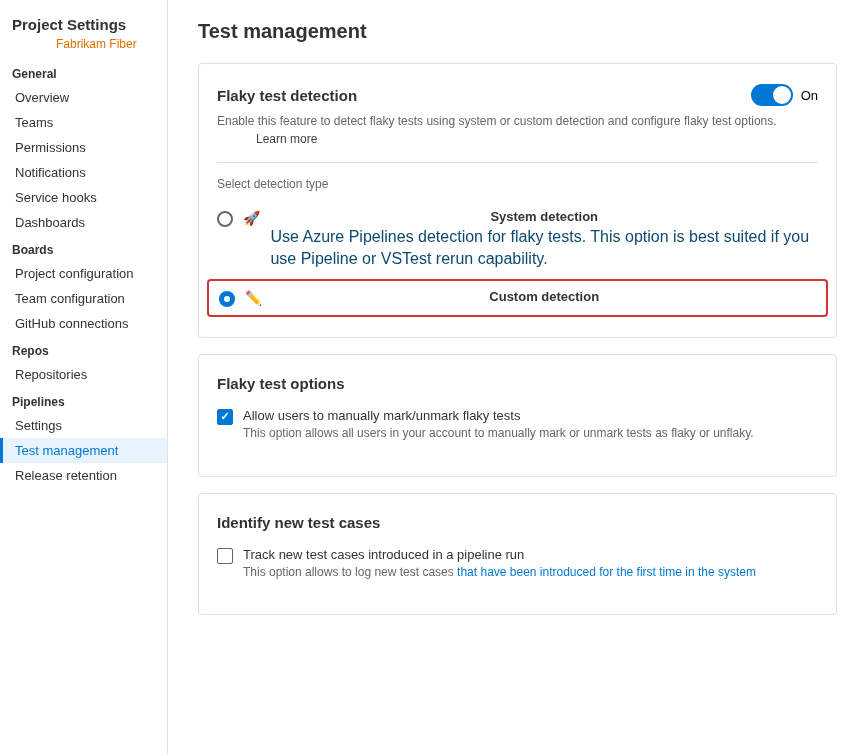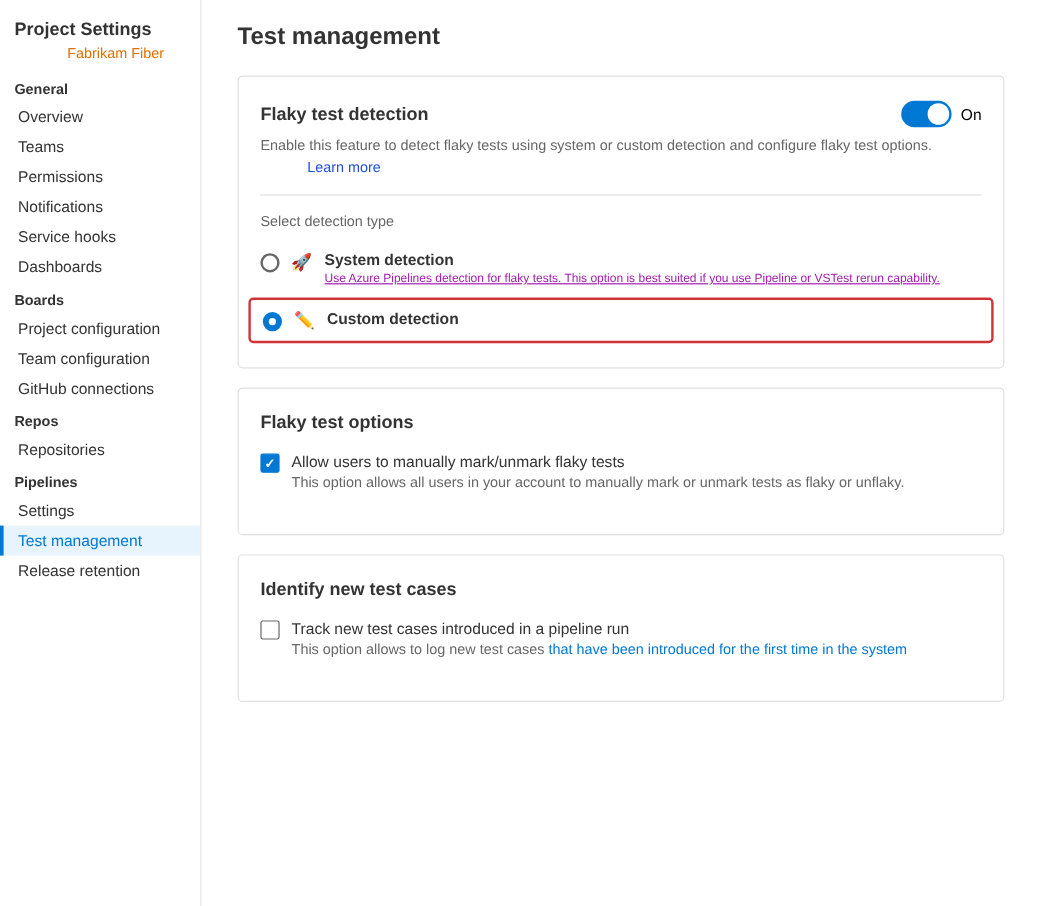--- a/index.html
+++ b/index.html
@@ -84,21 +84,21 @@
       font-weight: 600;
       color: #333;
     }
     .section-desc {
       font-size: 12px;
       color: #666;
       margin-bottom: 14px;
       line-height: 1.5;
     }
     .section-desc a {
-      color: #1d4ed8;
+      color: #404040;
       text-decoration: none;
       margin-left: 39px;
     }
     .divider {
       border: none;
       border-top: 1px solid #e0e0e0;
       margin: 14px 0;
     }
 
     
@@ -177,26 +177,26 @@
       font-size: 14px;
       margin-top: 1px;
       flex-shrink: 0;
     }
     .option-content { flex: 1; }
     .option-title {
       font-size: 13px;
       font-weight: 600;
       color: #333;
       margin-bottom: 2px;
+      text-align: center;
     }
     .option-desc {
-      font-size: 10px;
-      color: #a21caf;
+      font-size: 16px;
+      color: #0c4a6e;
       line-height: 1.4;
-      text-decoration: underline;
     }
 
     
     .checkbox-option {
       display: flex;
       align-items: flex-start;
       gap: 10px;
       margin-bottom: 14px;
     }
     .checkbox {

